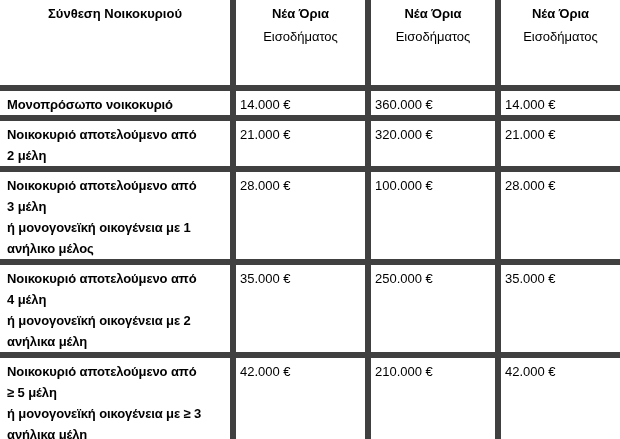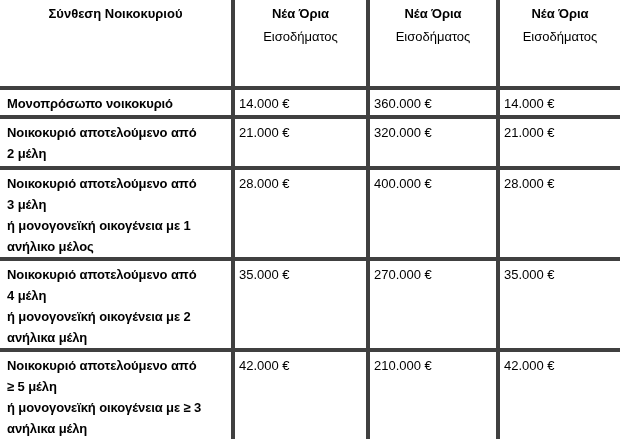--- a/index.html
+++ b/index.html
@@ -15,21 +15,21 @@
     height: 439px;
     border-collapse: collapse;
     table-layout: fixed;
   }
   col.c1 { width: 233px; }
   col.c2 { width: 135px; }
   col.c3 { width: 130px; }
   col.c4 { width: 122px; }
 
   th, td {
-    border: 4px solid #404040;
+    border: 6px solid #404040;
     vertical-align: top;
     font-size: 13px;
     line-height: 21px;
     padding: 3px 4px 0 4px;
     overflow: hidden;
   }
   
   tr > *:first-child { border-left: none; }
   tr > *:last-child  { border-right: none; }
   thead th           { border-top: none; text-align: center; }
@@ -101,30 +101,30 @@
       <td class="value">21.000 €</td>
       <td class="value">320.000 €</td>
       <td class="value">21.000 €</td>
     </tr>
     <tr>
       <td class="composition">Νοικοκυριό αποτελούμενο από
 3 μέλη
 ή μονογονεϊκή οικογένεια με 1
 ανήλικο μέλος</td>
       <td class="value">28.000 €</td>
-      <td class="value">400.000 €</td>
+      <td class="value">100.000 €</td>
       <td class="value">28.000 €</td>
     </tr>
     <tr>
       <td class="composition">Νοικοκυριό αποτελούμενο από
 4 μέλη
 ή μονογονεϊκή οικογένεια με 2
 ανήλικα μέλη</td>
       <td class="value">35.000 €</td>
-      <td class="value">270.000 €</td>
+      <td class="value">250.000 €</td>
       <td class="value">35.000 €</td>
     </tr>
     <tr>
       <td class="composition">Νοικοκυριό αποτελούμενο από
 ≥ 5 μέλη
 ή μονογονεϊκή οικογένεια με ≥ 3
 ανήλικα μέλη</td>
       <td class="value">42.000 €</td>
       <td class="value">210.000 €</td>
       <td class="value">42.000 €</td>

